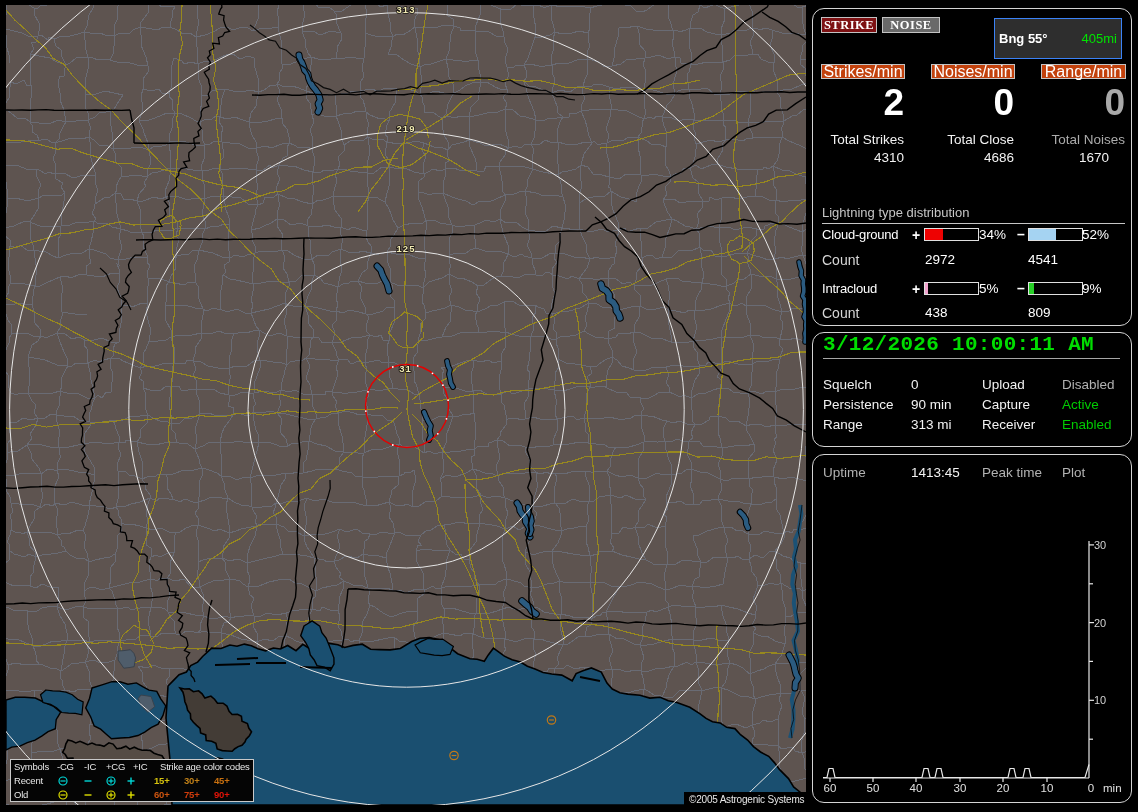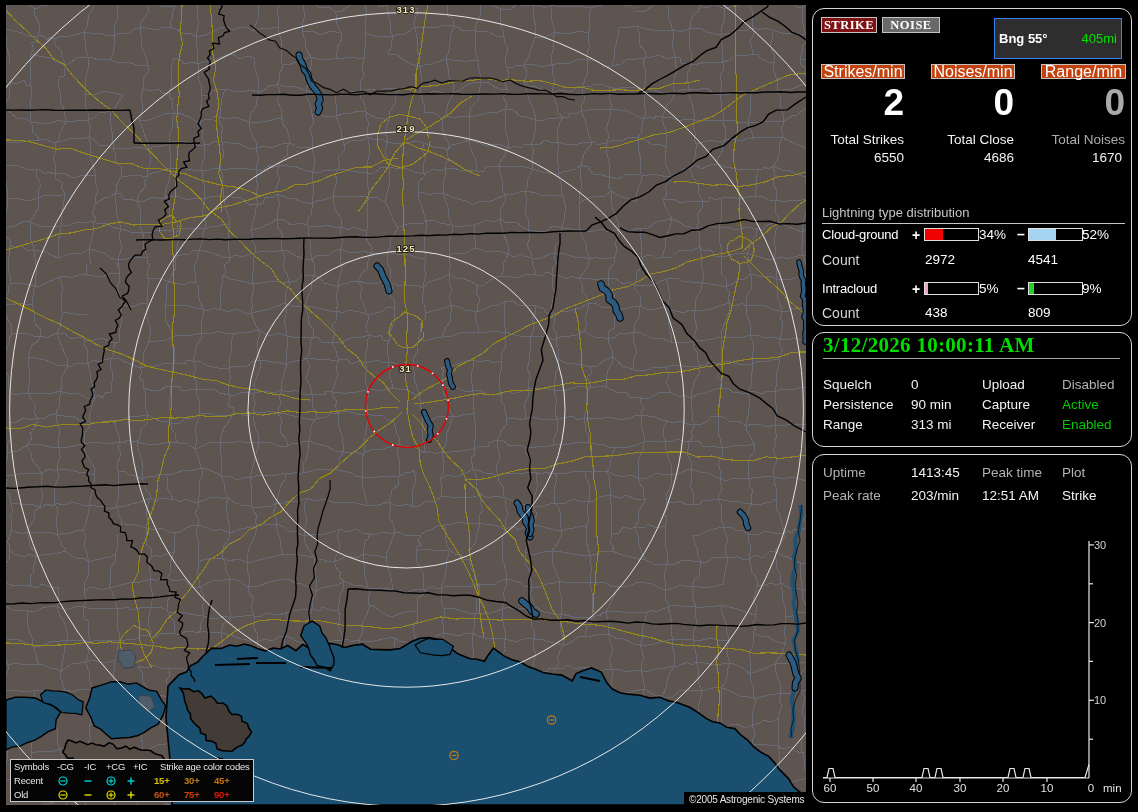--- a/index.html
+++ b/index.html
@@ -13,21 +13,21 @@
 .lab{font-size:13.5px;color:#f2f2f2;text-align:right}
 .grn{color:#00e400}
 .grn2{color:#00cc00}
 .b{font-weight:normal}
 .row{left:9px;font-size:14px;color:#fff}
 .row.b{font-size:13px;letter-spacing:-0.2px}
 .plus{font-size:14px;font-weight:bold;color:#fff}
 .bar{width:53px;height:11px;border:1px solid #e0e0e0;background:#000;display:flex}
 .bar div{height:11px}
 .pct{font-size:13.5px;color:#fff}
-.date{left:10px;top:0px;font-family:Liberation Serif, serif;font-weight:bold;font-size:21px;color:#00dd00;white-space:nowrap;letter-spacing:0.3px}
+.date{left:10px;top:0px;font-family:Liberation Mono, monospace;font-weight:bold;font-size:21px;color:#00dd00;white-space:nowrap;letter-spacing:0.3px}
 .srow{left:0;width:318px;height:16px;font-size:13.5px;color:#f2f2f2}
 .srow span{position:absolute;white-space:nowrap}
 .c1{left:10px}.c2{left:98px}.c3{left:169px}.c4{left:249px}
 .gy{color:#b2b2b2}
 </style></head><body>
 <svg width="800" height="800" viewBox="6 5 800 800" style="position:absolute;left:6px;top:5px">
     <defs>
       <clipPath id="mapclip">
         <rect x="6" y="5" width="800" height="800"></rect>
       </clipPath>
@@ -227,23 +227,23 @@
     </div>
   <div class="btn sm" style="left:8px;top:55px;width:82px">Strikes/min</div>
   <div class="btn sm" style="left:118px;top:55px;width:82px">Noises/min</div>
   <div class="btn sm" style="left:228px;top:55px;width:83px">Range/min</div>
   <div class="big" style="left:0px;top:74px;width:91px">2</div>
   <div class="big" style="left:110px;top:74px;width:91px">0</div>
   <div class="big" style="left:220px;top:74px;width:92px;color:#a9a9a9">0</div>
   <div class="lab" style="left:0px;top:123px;width:91px">Total Strikes</div>
   <div class="lab" style="left:110px;top:123px;width:91px">Total Close</div>
   <div class="lab" style="left:220px;top:123px;width:92px;color:#ababab">Total Noises</div>
-  <div class="lab" style="left:0px;top:141px;width:91px">6550</div>
+  <div class="lab" style="left:0px;top:141px;width:91px">4310</div>
   <div class="lab" style="left:110px;top:141px;width:91px">4686</div>
-  <div class="lab" style="left:217px;top:141px;width:92px">1670</div>
+  <div class="lab" style="left:204px;top:141px;width:92px">1670</div>
   <div style="position:absolute;left:9px;top:196px;width:303px;border-bottom:1px solid #c6c6c6;color:#c6c6c6;font-size:13px;padding-bottom:3px">Lightning type distribution</div>
   <div class="row b" style="top:218px">Cloud-ground</div>
   <div class="plus" style="left:99px;top:218px">+</div>
   <div class="bar" style="left:111px;top:219px">
       <div style="width:18px;background:#ee0202"></div>
     </div>
   <div class="pct b" style="left:166px;top:218px">34%</div>
   <div class="plus" style="left:204px;top:217px">–</div>
   <div class="bar" style="left:215px;top:219px">
       <div style="width:27px;background:#a5d3f2"></div>
@@ -290,26 +290,20 @@
       <span class="c4 grn2">Enabled</span>
     </div>
 </div>
 
 <div class="box" style="left:812px;top:454px;width:318px;height:347px">
   <div class="srow" style="top:10px">
       <span class="c1 gy">Uptime</span>
       <span class="c2">1413:45</span>
       <span class="c3 gy">Peak time</span>
       <span class="c4 gy">Plot</span>
-    </div>
-  <div class="srow" style="top:33px">
-      <span class="c1 gy">Peak rate</span>
-      <span class="c2">203/min</span>
-      <span class="c3">12:51 AM</span>
-      <span class="c4">Strike</span>
     </div>
   <svg width="318" height="270" viewBox="0 0 318 270" style="position:absolute;left:0;top:77px">
     <g stroke="#e8e8e8" stroke-width="1.2" fill="none">
       <line x1="276" y1="9" x2="276" y2="246"></line>
       <line x1="10" y1="246" x2="276" y2="246"></line>
       <line x1="276" y1="207.2" x2="280" y2="207.2"></line>
         <line x1="276" y1="168.3" x2="281" y2="168.3"></line>
         <line x1="276" y1="129.4" x2="280" y2="129.4"></line>
         <line x1="276" y1="90.6" x2="281" y2="90.6"></line>
         <line x1="276" y1="51.8" x2="280" y2="51.8"></line>

